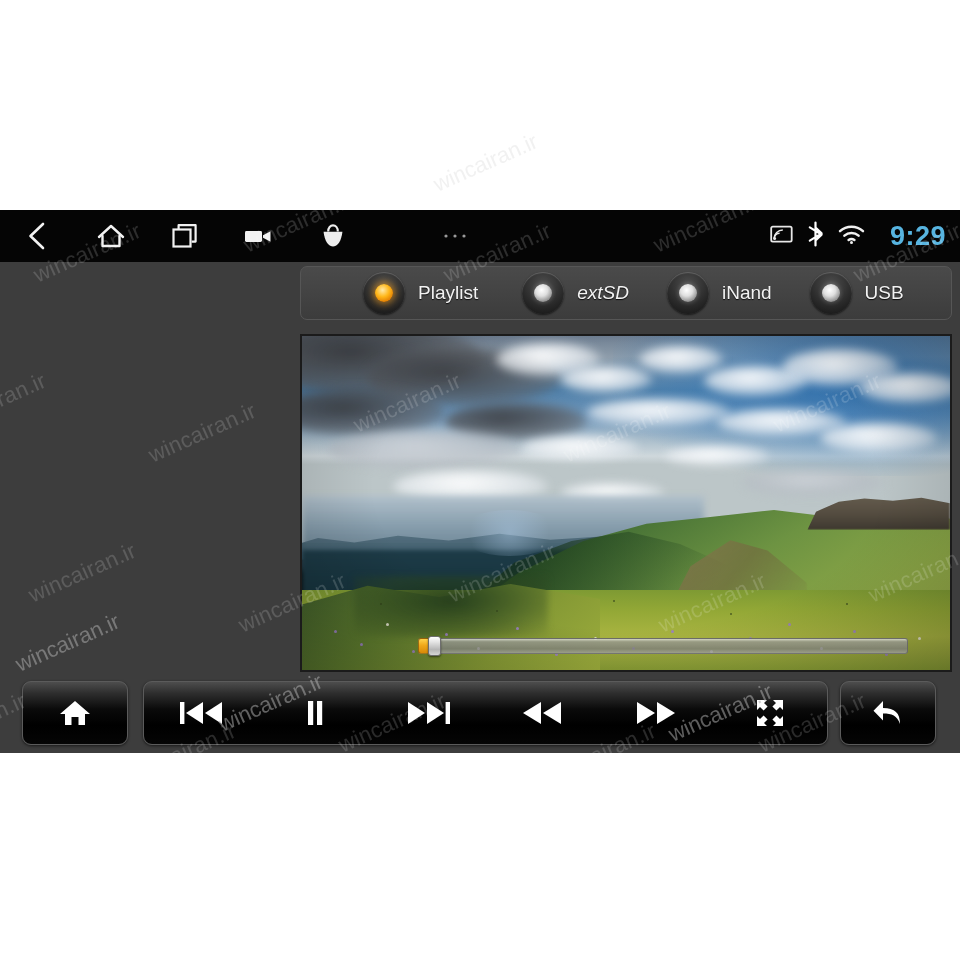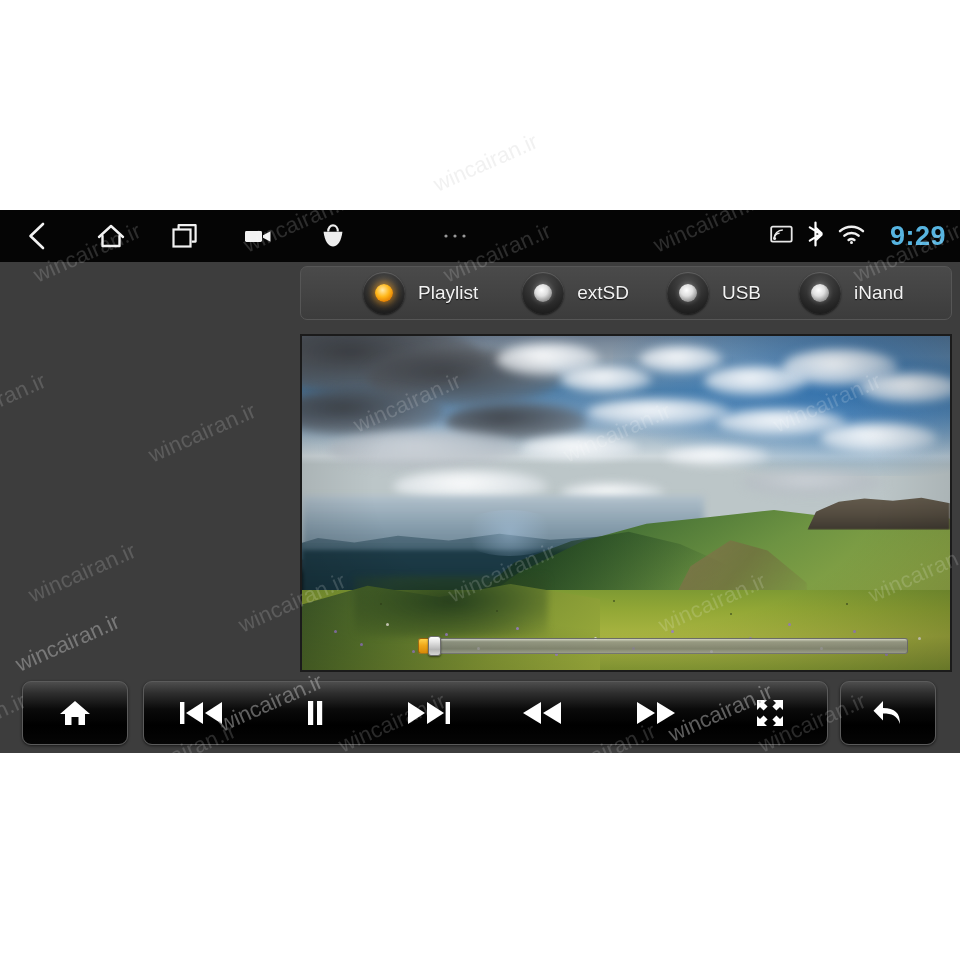--- a/index.html
+++ b/index.html
@@ -458,37 +458,37 @@
     </div>
 
 
     <div id="sourcebar">
       <div class="src on" style="margin-left:62px;">
         <span class="led-wrap">
             <span class="led"></span>
           </span>
         <span class="lbl">Playlist</span>
       </div>
-      <div class="src off" style="margin-left:44px;">
+      <div class="src off" style="margin-left:44px;font-style:italic;">
         <span class="led-wrap">
             <span class="led"></span>
           </span>
         <span class="lbl">extSD</span>
+      </div>
+      <div class="src off" style="margin-left:38px;">
+        <span class="led-wrap">
+            <span class="led"></span>
+          </span>
+        <span class="lbl">iNand</span>
       </div>
       <div class="src off" style="margin-left:38px;">
         <span class="led-wrap">
             <span class="led"></span>
           </span>
         <span class="lbl">USB</span>
-      </div>
-      <div class="src off" style="margin-left:38px;">
-        <span class="led-wrap">
-            <span class="led"></span>
-          </span>
-        <span class="lbl">iNand</span>
       </div>
     </div>
 
     <div id="videoframe">
       <div id="videoart">
         <div class="sky"></div>
         <div class="sky-blue-patch"></div>
 
         <div class="cloud cloud-dark" style="left:-6%; top:-4%; width:34%; height:22%;"></div>
         <div class="cloud cloud-dark" style="left:10%; top:4%;  width:30%; height:17%;"></div>

